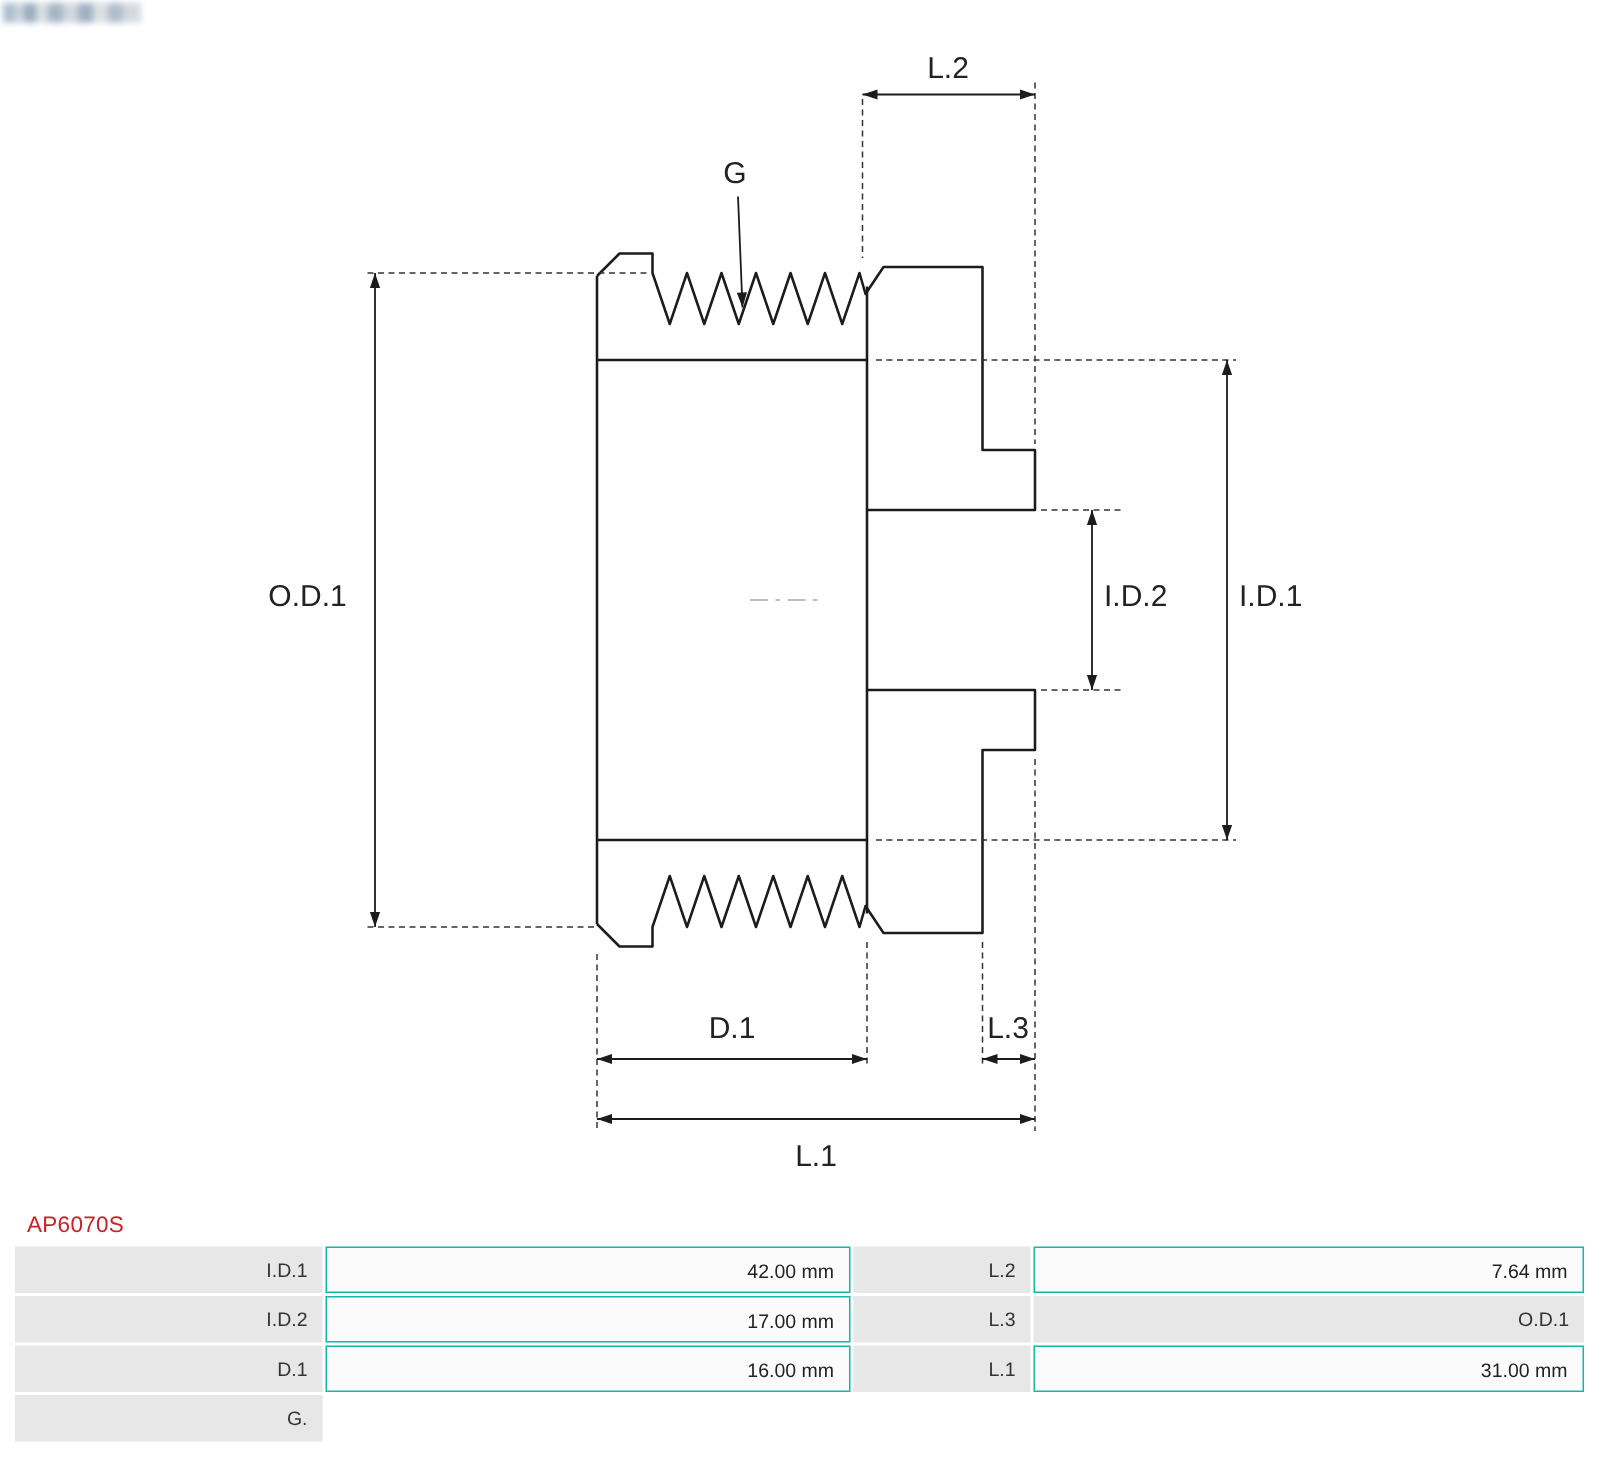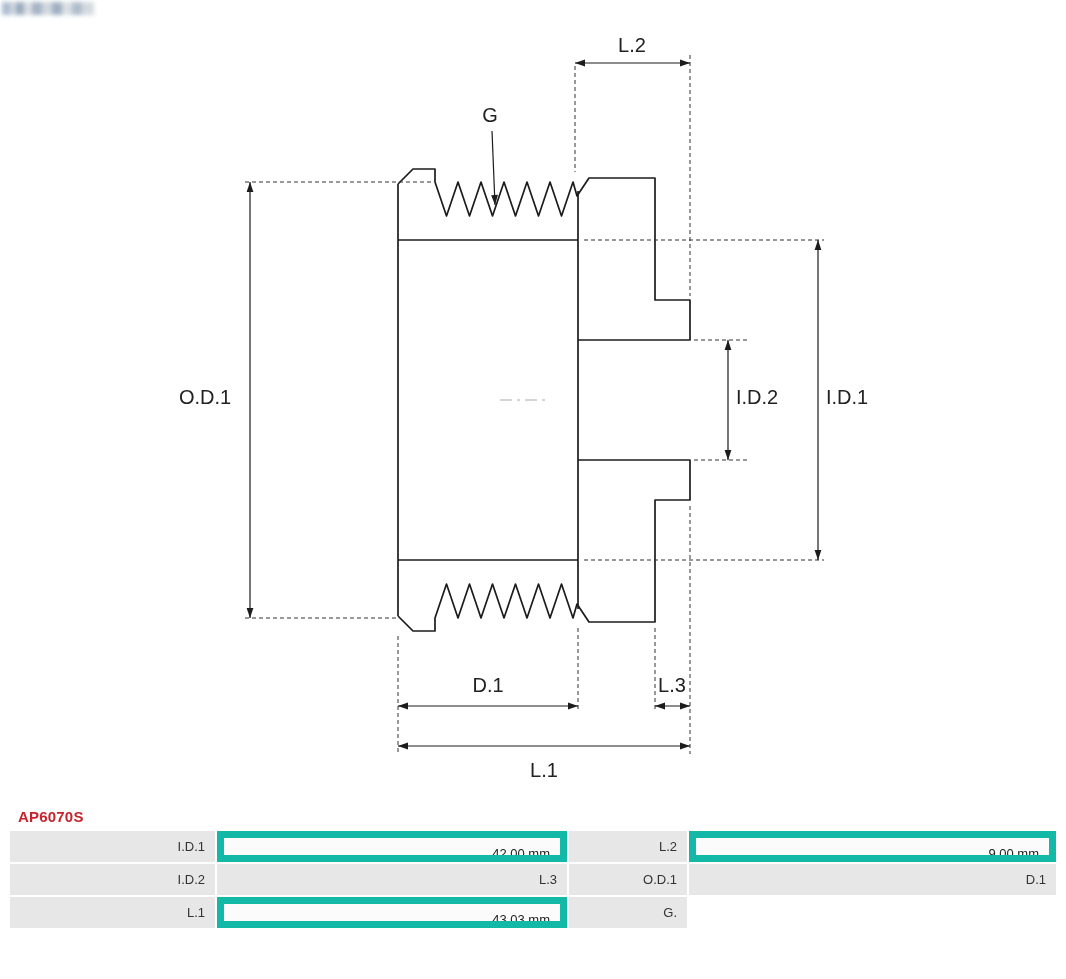--- a/index.html
+++ b/index.html
@@ -8,37 +8,37 @@
     font-family:"Liberation Sans", sans-serif;color:#222;overflow:hidden;
   }
   .censored-logo{
     position:absolute;left:2px;top:2px;width:92px;height:13px;
     background-image:linear-gradient(90deg,#9fb3c8 0 8px,#c4cdd6 8px 14px,#8a9fb5 14px 22px,#d2d8de 22px 30px,#97a8bb 30px 40px,#c9d1d8 40px 50px,#8fa3b8 50px 60px,#d5dade 60px 70px,#a2b2c4 70px 80px,#cdd4da 80px 92px);
     filter:blur(2px);opacity:.85;
   }
   svg.drawing{display:block;margin:0;}
   svg text{font-family:"Liberation Sans", sans-serif;font-size:20px;fill:#222;}
   .part-number{
-    margin:8px 0 6px 18px;font-size:15px;font-weight:700;letter-spacing:.2px;
+    margin:8px 0 6px 18px;font-size:15px;font-weight:400;letter-spacing:.2px;
   }
   .spec-table{
     display:grid;
     grid-template-columns:205px 350px 118px 1fr;
     grid-auto-rows:31px;
     gap:2px;
     margin:0 10px;
   }
   .spec-table .cell{
     box-sizing:border-box;
     line-height:31px;height:31px;
     font-size:13px;text-align:right;padding-right:10px;
     overflow:hidden;white-space:nowrap;
   }
   .spec-table .key{background:#e7e7e7;color:#333;}
-  .spec-table .val{background:#fbfbfb;color:#222;border:7px solid #14b8a6;}
+  .spec-table .val{background:#fbfbfb;color:#222;border:1px solid #14b8a6;}
 </style>
 </head>
 <body>
 
 <div class="censored-logo"></div>
 
 <svg class="drawing" width="1066" height="800" viewBox="0 0 1066 800">
   <defs>
     <marker id="ah" markerWidth="12" markerHeight="10" refX="11" refY="5" orient="auto-start-reverse" markerUnits="userSpaceOnUse">
       <path d="M11,5 L1,1.6 L1,8.4 Z" fill="#1c1c1c"></path>
@@ -124,24 +124,26 @@
   <text x="544" y="777" text-anchor="middle">L.1</text>
 </svg>
 
 <div class="part-number" style="color:#c8232c;">AP6070S</div>
 
 <div class="spec-table">
 
   <div class="cell key">I.D.1</div>
   <div class="cell val">42.00 mm</div>
   <div class="cell key">L.2</div>
-  <div class="cell val">9.00 mm</div>
+  <div class="cell val">7.64 mm</div>
 
   <div class="cell key">I.D.2</div>
+  <div class="cell val">17.00 mm</div>
   <div class="cell key">L.3</div>
 
   <div class="cell key">O.D.1</div>
   <div class="cell key">D.1</div>
+  <div class="cell val">16.00 mm</div>
 
   <div class="cell key">L.1</div>
-  <div class="cell val">43.03 mm</div>
+  <div class="cell val">31.00 mm</div>
   <div class="cell key">G.</div>
 </div>
 
 </body></html>

